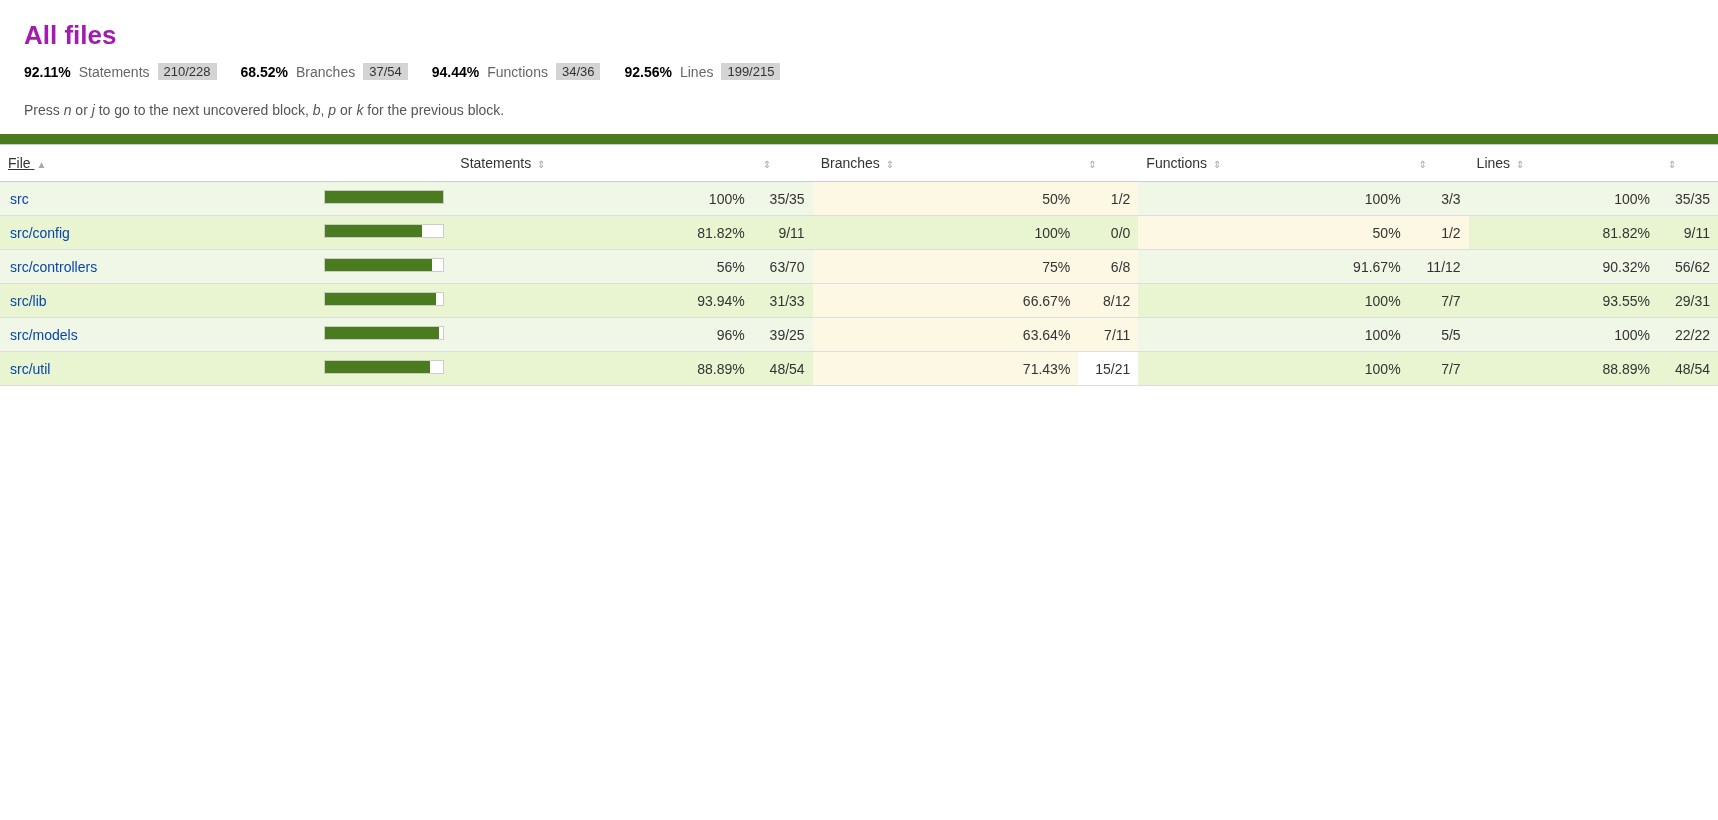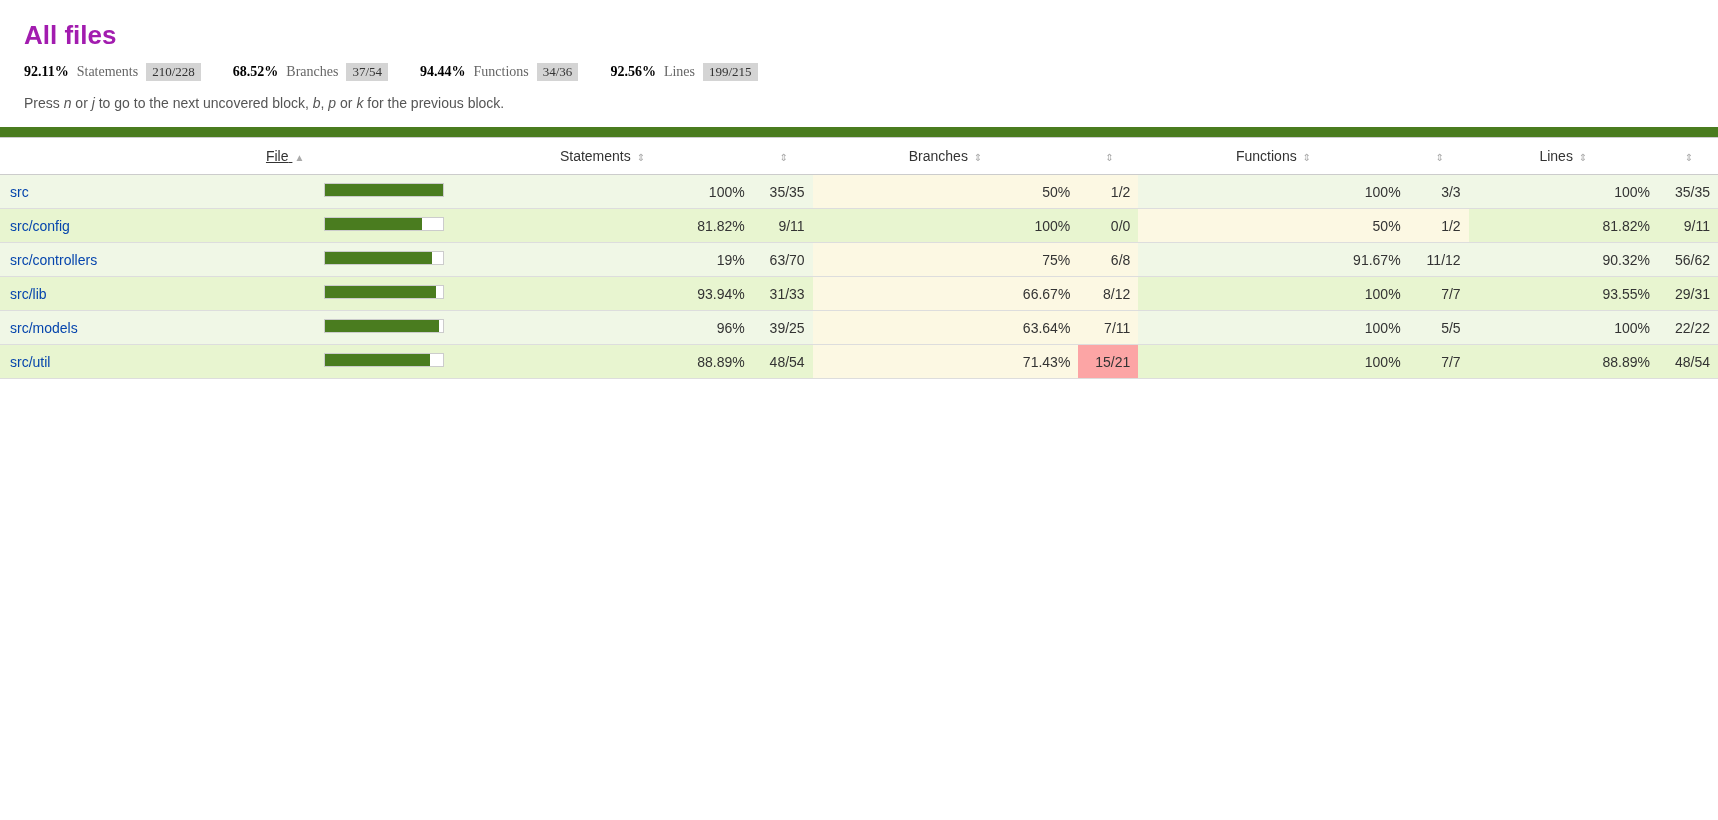--- a/index.html
+++ b/index.html
@@ -14,24 +14,23 @@
     }
     .page-title {
       font-size: 26px;
       font-weight: bold;
       margin-bottom: 12px;
       color: #a21caf;
     }
     .summary-bar {
       display: flex;
       align-items: center;
-      gap: 32px;
-      margin-bottom: 14px;
+      gap: 24px;
+      margin-bottom: 22px;
       flex-wrap: wrap;
-      font-family: Liberation Serif, serif;
     }
     .summary-item {
       display: flex;
       align-items: center;
       gap: 8px;
     }
     .summary-pct {
       font-weight: bold;
       font-size: 14px;
       color: #000;
@@ -70,28 +69,28 @@
       width: 100%;
       border-collapse: collapse;
       font-size: 14px;
     }
     thead tr {
       border-bottom: 1px solid #ccc;
       border-top: 1px solid #ccc;
     }
     thead th {
       padding: 10px 8px;
-      text-align: center;
+      text-align: left;
       font-weight: normal;
       color: #333;
       white-space: nowrap;
       background: #fff;
     }
     thead th.file-col {
-      text-align: right;
+      text-align: left;
       text-decoration: underline;
     }
     .sort-icon {
       display: inline-block;
       font-size: 10px;
       color: #aaa;
       margin-left: 2px;
     }
     tbody tr {
       border-bottom: 1px solid #ddd;
@@ -230,21 +229,21 @@
           <td>100%</td>
           <td>0/0</td>
           <td style="background: rgb(252, 248, 227);">50%</td>
           <td style="background: rgb(252, 248, 227);">1/2</td>
           <td>81.82%</td>
           <td>9/11</td>
         </tr>
         <tr>
           <td class="file-link"><a href="#">src/controllers</a></td>
           <td class="bar-cell"><div class="bar-outer"><div class="bar-inner" style="width: 90%;"></div></div></td>
-          <td>19%</td>
+          <td>56%</td>
           <td>63/70</td>
           <td style="background: rgb(252, 248, 227);">75%</td>
           <td style="background: rgb(252, 248, 227);">6/8</td>
           <td>91.67%</td>
           <td>11/12</td>
           <td>90.32%</td>
           <td>56/62</td>
         </tr>
         <tr>
           <td class="file-link"><a href="#">src/lib</a></td>
@@ -269,21 +268,21 @@
           <td>5/5</td>
           <td>100%</td>
           <td>22/22</td>
         </tr>
         <tr>
           <td class="file-link"><a href="#">src/util</a></td>
           <td class="bar-cell"><div class="bar-outer"><div class="bar-inner" style="width: 89%;"></div></div></td>
           <td>88.89%</td>
           <td>48/54</td>
           <td style="background: rgb(252, 248, 227);">71.43%</td>
-          <td style="background: #fca5a5;">15/21</td>
+          <td style="background: #ffffff;">15/21</td>
           <td>100%</td>
           <td>7/7</td>
           <td>88.89%</td>
           <td>48/54</td>
         </tr>
       </tbody>
   </table>
 </div>
 
 </body></html>

